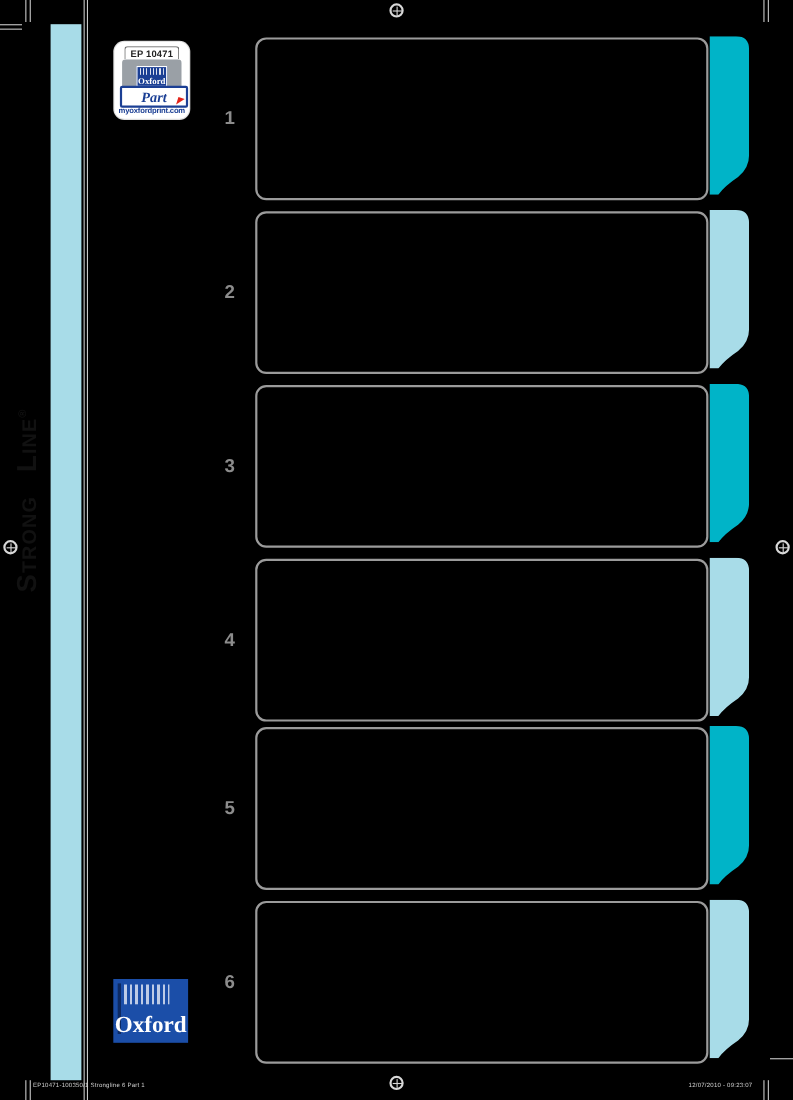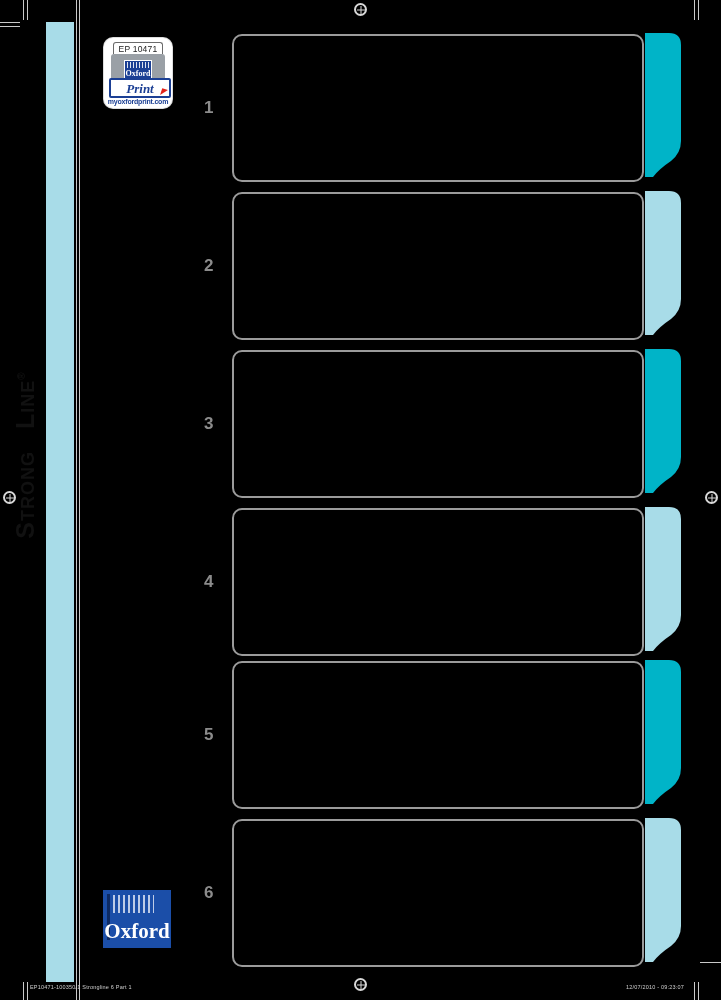--- a/index.html
+++ b/index.html
@@ -43,21 +43,21 @@
   .gap{display:inline-block;width:22px;}
 
   
   .print-logo{
     position:absolute;left:104px;top:38px;width:68px;height:70px;
     background:#fff;border-radius:9px;
     display:flex;flex-direction:column;align-items:center;
     box-sizing:border-box;padding-top:4px;
     box-shadow:0 0 0 1px #ddd;
   }
-  .pl-code{font-size:8.5px;color:#222;font-weight:normal;letter-spacing:.2px;
+  .pl-code{font-size:8.5px;color:#222;font-weight:bold;letter-spacing:.2px;
            border:1px solid #6a6a6a;border-bottom:none;border-radius:3px 3px 0 0;
            padding:1px 5px 0 5px;line-height:10px;}
   .pl-body{width:54px;height:30px;background:#9aa0a6;border-radius:3px;
            margin-top:0px;position:relative;display:flex;align-items:center;justify-content:center;}
   .pl-oxford{width:26px;height:17px;background:#1b3f94;border:1px solid #fff;
              display:flex;align-items:flex-end;justify-content:center;position:relative;}
   .pl-oxford span{font-family:"Liberation Serif",serif;color:#fff;font-size:8px;line-height:8px;
                   font-weight:bold;}
   .pl-oxford::before{content:"";position:absolute;top:1px;left:2px;right:2px;height:6px;
                      background:repeating-linear-gradient(90deg,#fff 0 1px,#1b3f94 1px 3px);opacity:.85;}
@@ -131,21 +131,21 @@
   </div>
 
   <div class="print-logo">
     <div class="pl-code">EP 10471</div>
     <div class="pl-body">
       <div class="pl-oxford">
         <span>Oxford</span>
       </div>
     </div>
     <div class="pl-print">
-      <span>Print</span>
+      <span>Part</span>
       <div class="pl-cursor"></div>
     </div>
     <div class="pl-url">myoxfordprint.com</div>
   </div>
 
   <div class="ox-logo">
     <span>Oxford</span>
   </div>
 
   <div class="panel" style="top:34px;height:148px;">

